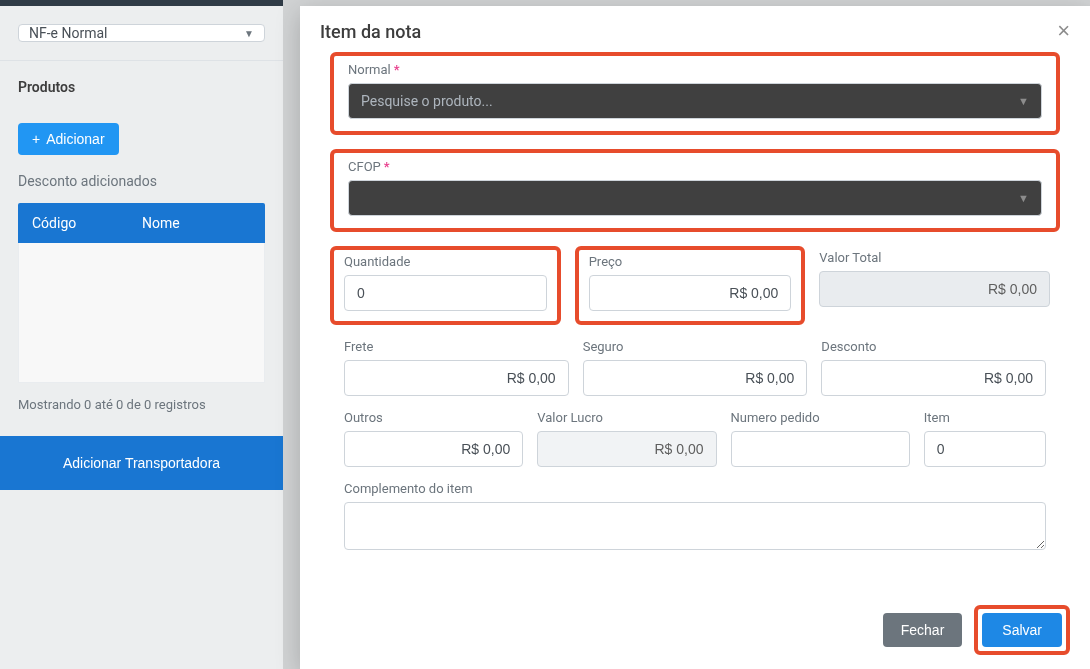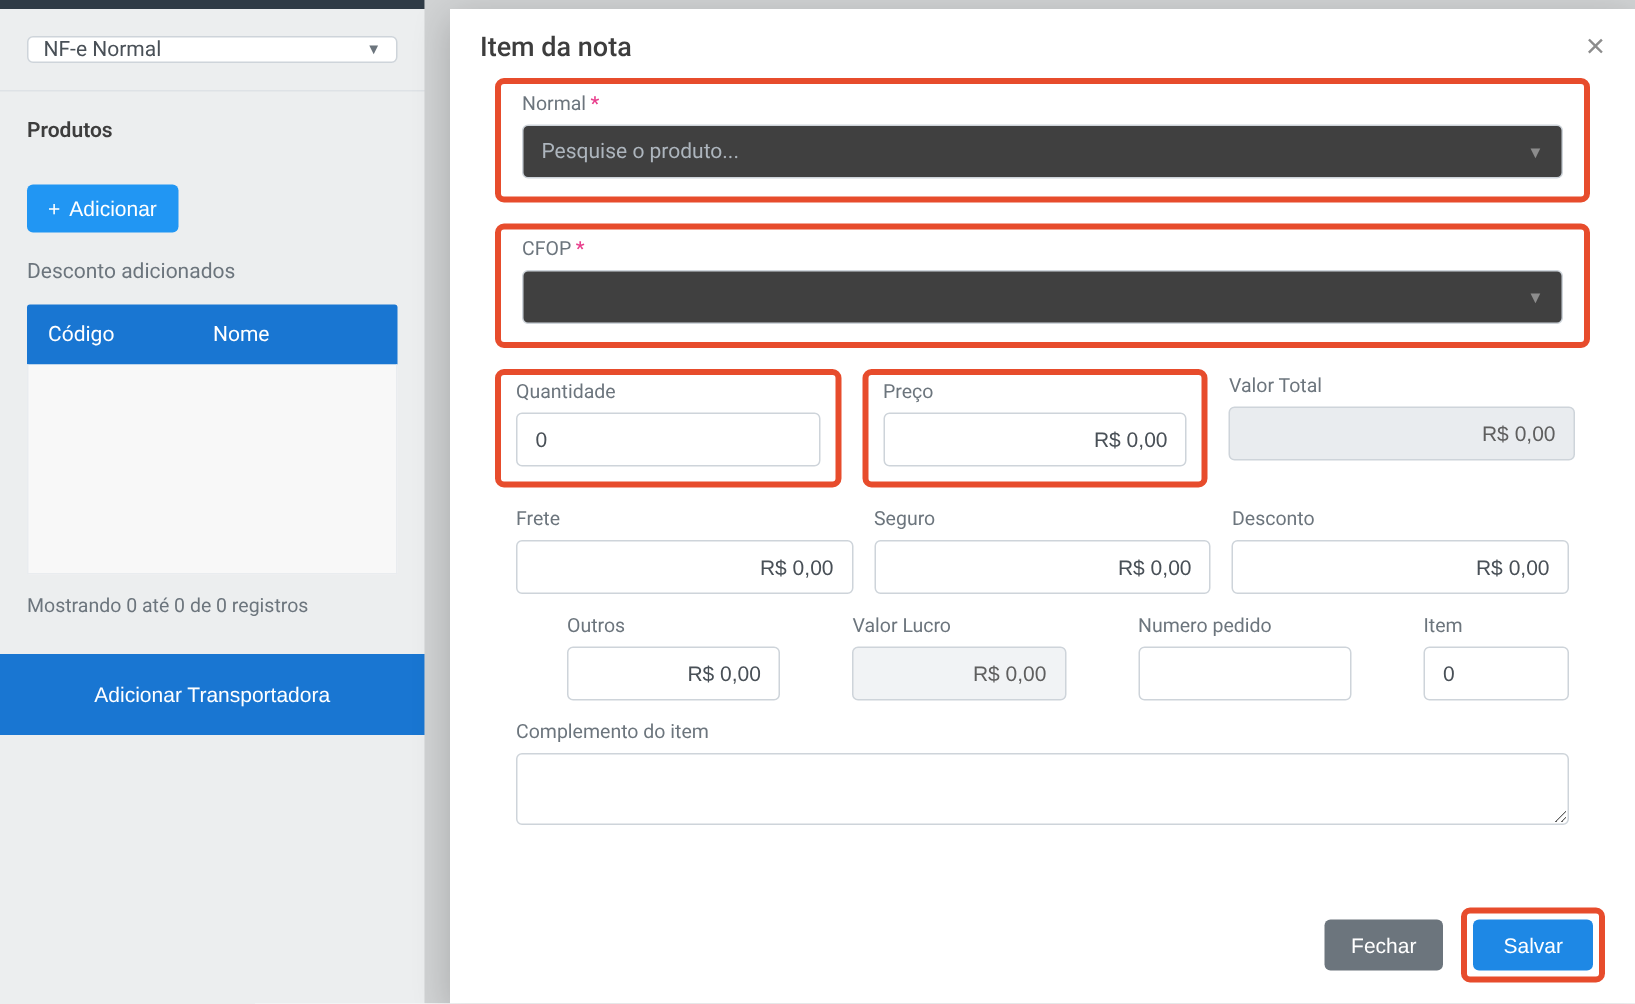--- a/index.html
+++ b/index.html
@@ -81,21 +81,21 @@
       padding: 0 12px; font-size: 14px; color: #495057; background: #fff;
     }
     .text-input.right { text-align: right; }
     .text-input.readonly { background: #f1f3f5; color: #5f5f5f; }
     .text-input.readonly-dark { background: #e9ecef; color: #5f5f5f; }
 
     .row-plain { display: flex; gap: 14px; margin-bottom: 14px; padding: 0 14px; }
     .row-plain .col { flex: 1; }
 
     .row4 { display: flex; gap: 14px; margin-bottom: 14px; padding: 0 14px; }
-    .row4 .col { flex: 1.1; margin-left: 34px; }
+    .row4 .col { flex: 1.1; }
     .row4 .col.narrow { flex: 0.75; }
 
     .textarea {
       width: 100%; height: 48px; border: 1px solid #ced4da; border-radius: 4px;
       padding: 8px 12px; font-size: 14px; color: #495057; resize: both; background: #fff;
     }
     .complemento-wrap { padding: 0 14px; }
 
     .modal-footer {
       display: flex; justify-content: flex-end; align-items: center;

